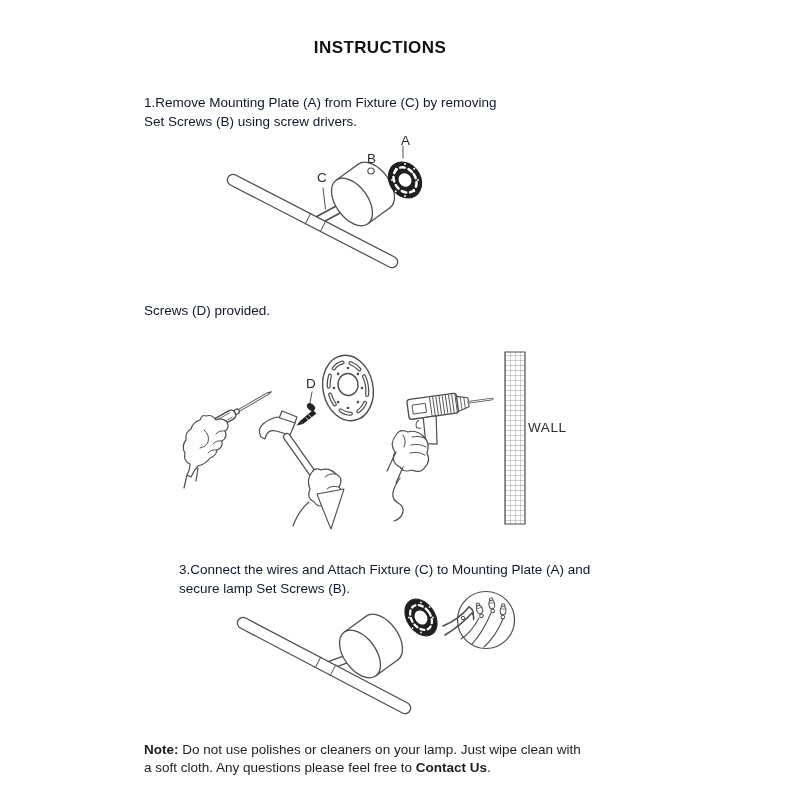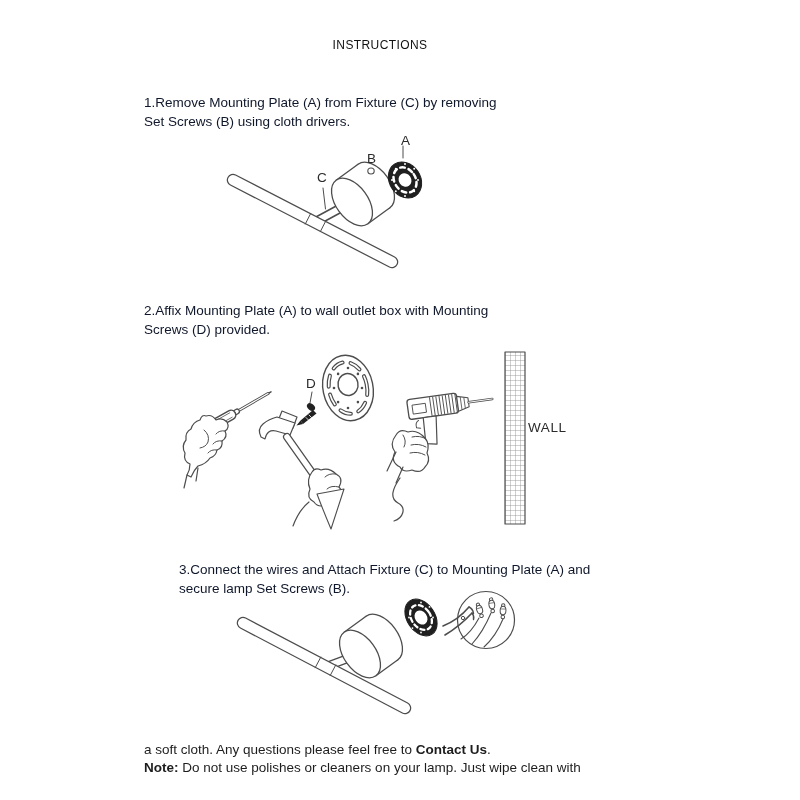--- a/index.html
+++ b/index.html
@@ -2,21 +2,21 @@
 <html><head>
 <meta charset="utf-8">
 <style>
   html,body{margin:0;padding:0;background:#fff;}
   .sheet{
     position:relative;width:800px;height:800px;background:#ffffff;
     font-family:"Liberation Sans", sans-serif;color:#1a1a1a;overflow:hidden;
   }
   .title{
     position:absolute;top:38px;left:0;width:760px;text-align:center;
-    font-size:12px;font-weight:normal;letter-spacing:.4px;margin:0;color:#111;
+    font-size:17px;font-weight:bold;letter-spacing:.4px;margin:0;color:#111;
   }
   .step{position:absolute;left:144px;font-size:13.5px;line-height:18.5px;margin:0;color:#0f172a;}
   .step span{display:block;}
   #step1{top:94px;}
   #step2{top:302px;}
   #step3{top:561px;margin-left:35px;}
   .note{position:absolute;left:144px;top:741px;font-size:13.5px;line-height:18px;margin:0;color:#1d1d1d;}
   .note .nline{display:block;}
   .plabel{position:absolute;font-size:13.5px;color:#2b2b2b;}
   #label-a{left:401px;top:133px;}
@@ -31,21 +31,21 @@
 </style>
 </head>
 <body>
 
 <div class="sheet">
 
   <h1 class="title">INSTRUCTIONS</h1>
 
   <p class="step" id="step1">
     <span>1.Remove Mounting Plate (A) from Fixture (C) by removing</span>
-    <span>Set Screws (B) using cloth drivers.</span>
+    <span>Set Screws (B) using screw drivers.</span>
   </p>
 
   <svg id="diagram1" width="300" height="165" viewBox="0 0 300 165">
     <g stroke="#4d4d4d" fill="none" stroke-linecap="round">
 
       <line x1="193" y1="21" x2="193" y2="33" stroke-width="1"></line>
       <line x1="163" y1="41" x2="163" y2="45.5" stroke-width="1"></line>
       <line x1="113" y1="63" x2="115.5" y2="84" stroke-width="1"></line>
 
       <g>
@@ -85,21 +85,20 @@
             <circle cx="204.2" cy="43.7" r="1"></circle>
         </g>
       </g>
     </g>
   </svg>
   <span class="plabel" id="label-a">A</span>
   <span class="plabel" id="label-b">B</span>
   <span class="plabel" id="label-c">C</span>
 
   <p class="step" id="step2">
-    <span>2.Affix Mounting Plate (A) to wall outlet box with Mounting</span>
     <span>Screws (D) provided.</span>
   </p>
 
   <svg id="diagram2" width="460" height="200" viewBox="0 0 460 200">
     <defs>
       <pattern id="mesh" width="5" height="5" patternUnits="userSpaceOnUse">
         <path d="M5,0 H0 V5" fill="none" stroke="#8a8a8a" stroke-width="0.8"></path>
       </pattern>
     </defs>
     <g stroke="#4d4d4d" fill="none" stroke-linecap="round" stroke-linejoin="round">
@@ -277,17 +276,17 @@
           </g>
           <path d="M249,30 Q241,45 231,51" stroke-width="1.1"></path>
           <path d="M261,25 Q253,44 242,56" stroke-width="1.1"></path>
           <path d="M273,31 Q266,48 254,59" stroke-width="1.1"></path>
         </g>
       </g>
     </g>
   </svg>
 
   <p class="note">
+    <span class="nline"><b>Note:</b> <span>Do not use polishes or cleaners on your lamp. Just wipe clean with</span></span>
     <span class="nline"><span>a soft cloth. Any questions please feel free to</span> <b>Contact Us</b><span>.</span></span>
-    <span class="nline"><b>Note:</b> <span>Do not use polishes or cleaners on your lamp. Just wipe clean with</span></span>
   </p>
 
 </div>
 
 </body></html>

